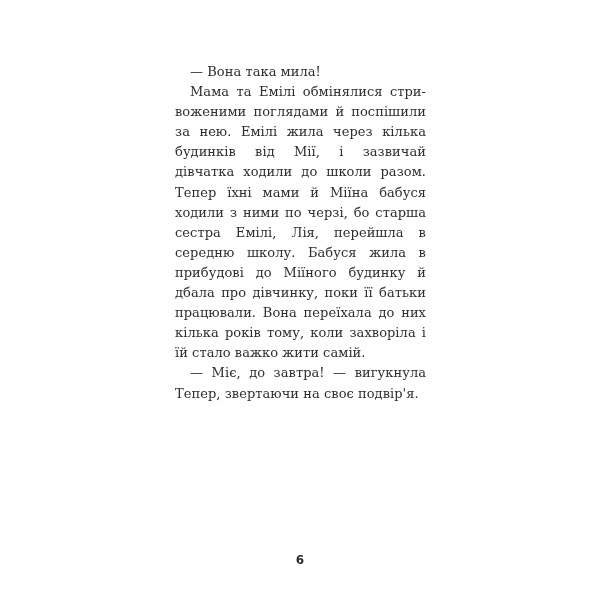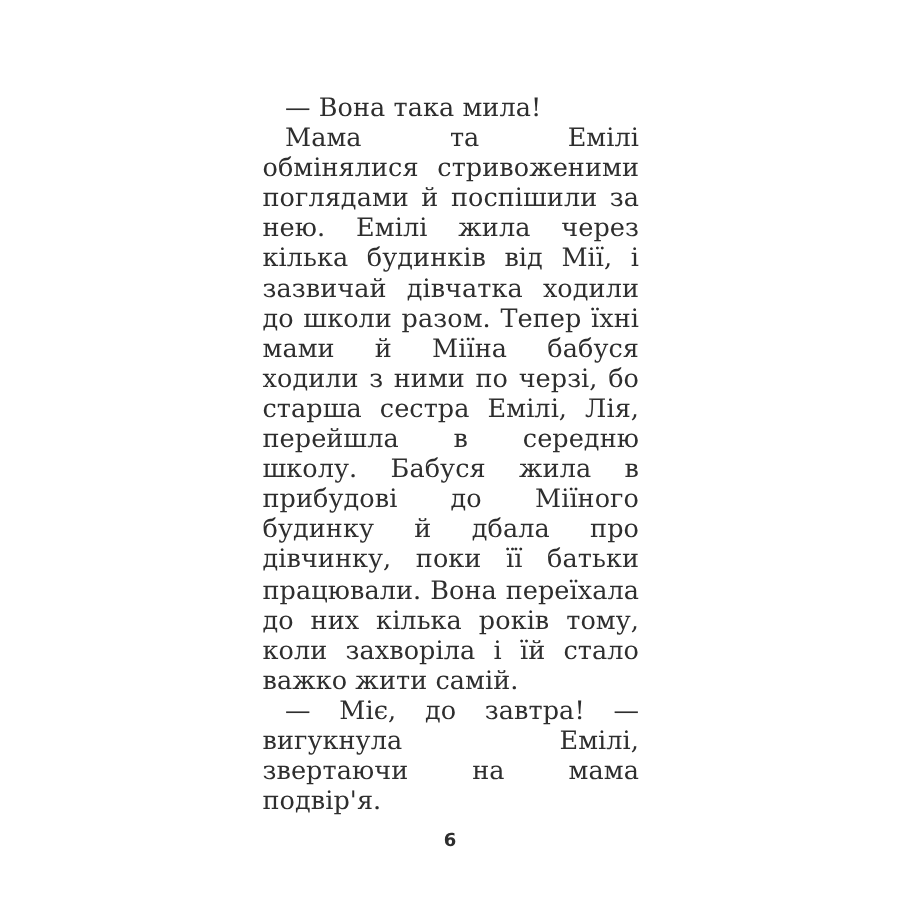--- a/index.html
+++ b/index.html
@@ -3,21 +3,21 @@
   <meta charset="utf-8">
   <style>
     html, body { margin: 0; padding: 0; background: #ffffff; }
     body { width: 600px; height: 600px; position: relative; overflow: hidden; }
     .page {
       position: absolute;
       left: 175px;
       top: 62px;
       width: 251px;
       font-family: "DejaVu Serif", serif;
-      font-size: 17px;
+      font-size: 13px;
       line-height: 20.1px;
       color: #2e2e2e;
       letter-spacing: 0.05px;
     }
     .para {
       margin: 0;
       text-indent: 15px;
       text-align: justify;
       text-align-last: left;
       hyphens: manual;
@@ -33,16 +33,16 @@
       font-size: 12px;
       color: #2e2e2e;
     }
   </style>
 </head>
 <body>
 
 <div class="page">
   <p class="para">— Вона така мила!</p>
   <p class="para">Мама та Емілі обмінялися стри­воженими поглядами й поспішили за нею. Емілі жила через кілька будинків від Мії, і зазвичай дівчатка ходили до школи разом. Тепер їхні мами й Мiїна бабуся ходили з ними по черзі, бо старша сестра Емілі, Лія, перейшла в середню школу. Бабуся жила в прибудові до Мiїного будинку й дбала про дівчинку, поки її батьки працювали. Вона переїхала до них кілька років тому, коли захворіла і їй стало важко жити самій.</p>
-  <p class="para">— Міє, до завтра! — вигукнула Емілі, звертаючи на мама подвір'я.</p>
+  <p class="para">— Міє, до завтра! — вигукнула Тепер, звертаючи на своє подвір'я.</p>
 </div>
 
 <div class="page-number">6</div>
 
 </body></html>

